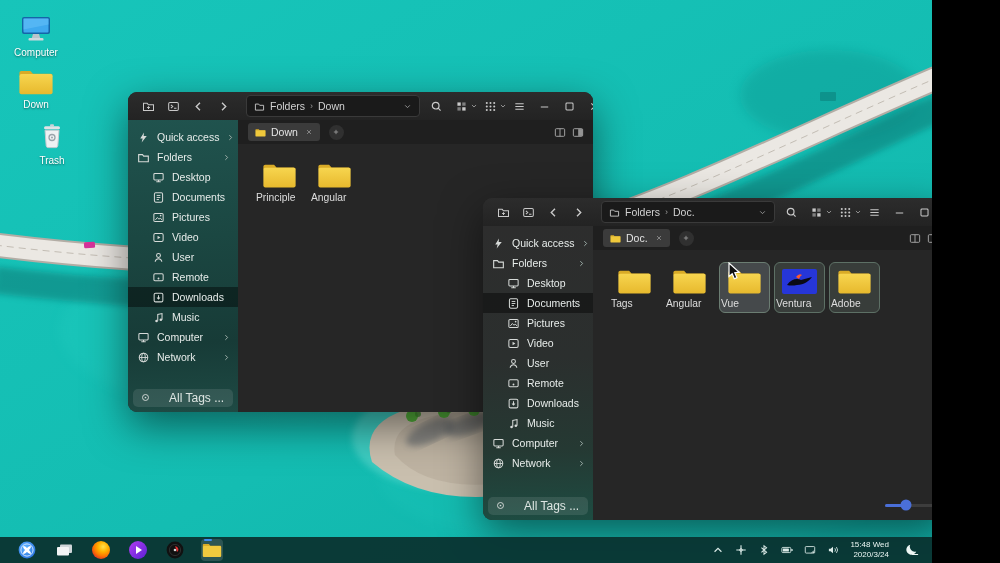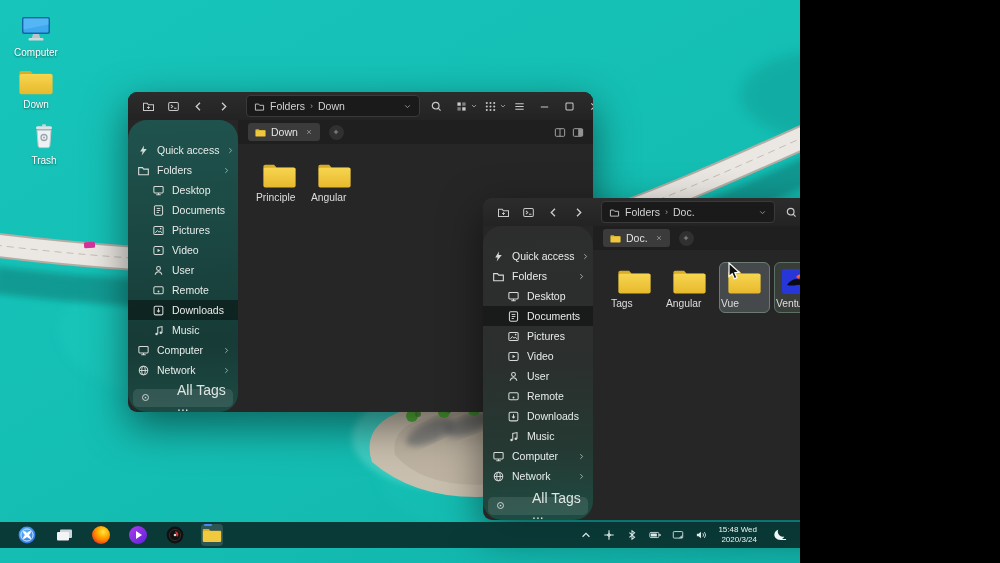--- a/index.html
+++ b/index.html
@@ -1,17 +1,17 @@
 <!DOCTYPE html>
 <html><head>
 <meta charset="utf-8">
 <style>
   html,body{margin:0;padding:0;background:#000;}
   body{font-family:"Liberation Sans","DejaVu Sans",sans-serif;-webkit-font-smoothing:antialiased;}
-  #stage{position:relative;width:800px;height:563px;overflow:hidden;background:#14bdb2;}
+  #stage{position:relative;width:932px;height:563px;overflow:hidden;background:#14bdb2;}
   svg{display:block}
   .wall{position:absolute;inset:0;}
 
   
   .deskicon{position:absolute;width:64px;text-align:center;color:#fff;font-size:10px;text-shadow:0 1px 2px rgba(0,0,0,.5);}
   .deskicon .dic{height:32px;display:flex;align-items:flex-end;justify-content:center;margin-bottom:3px;}
 
   
   .win{position:absolute;border-radius:9px;overflow:hidden;background:#262626;box-shadow:0 14px 42px rgba(0,0,0,.5);}
   .titlebar{height:28px;display:flex;align-items:center;background:linear-gradient(#2c2c2c,#232323);padding:0 5px 0 8px;}
@@ -21,32 +21,32 @@
   .addr .aic{display:flex;color:#c2c2c2;}
   .addr .aic svg{width:11px;height:11px;}
   .addr .sep{color:#9a9a9a;font-size:9px;}
   .addr .achev{margin-left:auto;display:flex;color:#9a9a9a;}
   .addr .achev svg{width:9px;height:9px;}
   .spacer{flex:1;}
   .chevmini{display:flex;color:#9a9a9a;margin-left:-4px;}
   .chevmini svg{width:8px;height:8px;}
 
   .winbody{display:flex;height:calc(100% - 28px);}
-  .sidebar{width:110px;position:relative;flex:none;color:#e7ecea;font-size:10.5px;padding-top:20px;box-sizing:border-box;border-radius:19px;}
+  .sidebar{width:110px;position:relative;flex:none;color:#e7ecea;font-size:10.5px;padding-top:7px;box-sizing:border-box;}
   .sb1{background:linear-gradient(178deg,#20534e 0%,#1b4742 40%,#173b37 76%,#1e4a44 100%);}
   .sb2{background:linear-gradient(178deg,#2d2d2d 0%,#2b2f2e 45%,#253933 76%,#1d4c42 100%);}
   .srow{height:20px;display:flex;align-items:center;gap:7px;padding:0 7px 0 9px;}
   .srow.sub{padding-left:24px;}
   .sic{width:13px;height:13px;color:#d6dad8;flex:none;display:flex;}
   .sic svg{width:13px;height:13px;}
   .srow .chev{margin-left:auto;color:#9fb0ab;display:flex;}
   .srow .chev svg{width:9px;height:9px;}
   .srow.active{background:rgba(0,0,0,.42);}
   .slabel{white-space:nowrap;}
-  .alltags{position:absolute;left:5px;right:5px;bottom:5px;height:18px;background:rgba(255,255,255,.1);border-radius:5px;display:flex;align-items:center;gap:24px;padding:0 7px;font-size:14px;color:#dde5e2;}
+  .alltags{position:absolute;left:5px;right:5px;bottom:5px;height:18px;background:rgba(255,255,255,.1);border-radius:5px;display:flex;align-items:center;gap:16px;padding:0 7px;font-size:12px;color:#dde5e2;}
   .alltags .sic svg{width:11px;height:11px;}
 
   .content{flex:1;background:#262626;position:relative;display:flex;flex-direction:column;}
   .tabbar{height:24px;display:flex;align-items:center;padding:0 9px 0 10px;background:#1f1f1f;}
   .tab{height:18px;background:#3b3b3b;border-radius:3px;display:flex;align-items:center;gap:5px;padding:0 7px;font-size:10.5px;color:#e4e4e4;}
   .tab svg{width:11px;height:9px;}
   .tab .tclose{color:#8b8b8b;display:flex;margin-left:2px;}
   .tab .tclose svg{width:8px;height:8px;}
   .addtab{width:15px;height:15px;border-radius:50%;background:#303030;color:#9c9c9c;display:flex;align-items:center;justify-content:center;margin-left:9px;}
   .addtab svg{width:8px;height:8px;}
@@ -61,21 +61,21 @@
   .fitem.hov{background:#45494b;border-color:#6b7d72;}
 
   .sizeslider{position:absolute;right:13px;bottom:9px;width:50px;height:12px;display:flex;align-items:center;}
   .strack{position:relative;width:100%;height:3px;border-radius:2px;background:#3d3d3d;}
   .sfill{position:absolute;left:0;top:0;bottom:0;width:42%;background:#4a6fd8;border-radius:2px;}
   .shandle{position:absolute;left:42%;top:50%;transform:translate(-50%,-50%);width:11px;height:11px;border-radius:50%;background:#4a6fd8;}
 
   .cursor{position:absolute;z-index:60;}
 
   
-  .taskbar{position:absolute;left:0;right:0;bottom:15px;height:26px;background:rgba(10,51,48,.95);display:flex;align-items:center;padding:0 8px 0 16px;z-index:70;}
+  .taskbar{position:absolute;left:0;right:0;bottom:0;height:26px;background:rgba(10,51,48,.95);display:flex;align-items:center;padding:0 8px 0 16px;z-index:70;}
   .tleft{display:flex;align-items:center;gap:15px;}
   .titem{width:22px;height:22px;display:flex;align-items:center;justify-content:center;border-radius:4px;position:relative;}
   .titem.activeapp{background:rgba(255,255,255,.14);}
   .titem.activeapp::before{content:"";position:absolute;top:0px;left:3px;width:8px;height:2px;border-radius:1px;background:#3d8df5;}
   .tright{margin-left:auto;display:flex;align-items:center;gap:11px;color:#dcebe8;}
   .tright svg{width:12px;height:12px;}
   .clock{font-size:8px;line-height:1.3;text-align:right;color:#eaf6f3;white-space:nowrap;}
   .moon{display:flex;margin-left:4px;padding-right:4px;}
   .moon svg{width:16px;height:14px;}
 </style>
@@ -155,21 +155,21 @@
   </div>
   <div class="deskicon" style="left:4px;top:64px;">
     <div class="dic">
       <svg width="36" height="29" viewBox="0 0 38 30">
         <path d="M1.5 9V5.8c0-1.1.9-2 2-2h9.6l2.7 3h18.7c1.1 0 2 .9 2 2V9z" fill="#d9ab27"></path>
         <rect x="1.5" y="7.2" width="35" height="21.3" rx="2.2" fill="url(#fg)"></rect>
       </svg>
     </div>
     <div>Down</div>
   </div>
-  <div class="deskicon" style="left:12px;top:120px;">
+  <div class="deskicon" style="left:20px;top:120px;">
     <div class="dic">
       <svg width="30" height="30" viewBox="0 0 30 30">
         <rect x="13" y="2.2" width="4" height="2.4" rx="1" fill="#cbd1d6"></rect>
         <rect x="7" y="4.2" width="16" height="3" rx="1.5" fill="#dfe3e6"></rect>
         <path d="M8 8.2h14l-1.2 15.6a2 2 0 0 1-2 1.8h-7.6a2 2 0 0 1-2-1.8z" fill="#eef1f3" stroke="#c3cad0" stroke-width="1"></path>
         <circle cx="15" cy="15.5" r="3" fill="none" stroke="#9aa4ab" stroke-width="1.3"></circle>
         <circle cx="15" cy="15.5" r="1" fill="#9aa4ab"></circle>
       </svg>
     </div>
     <div>Trash</div>

